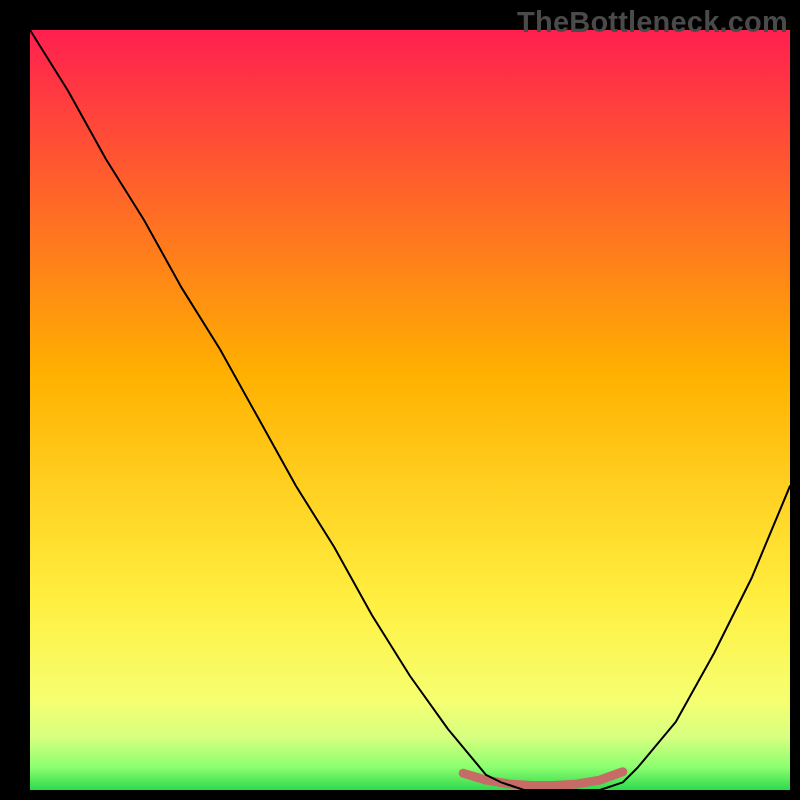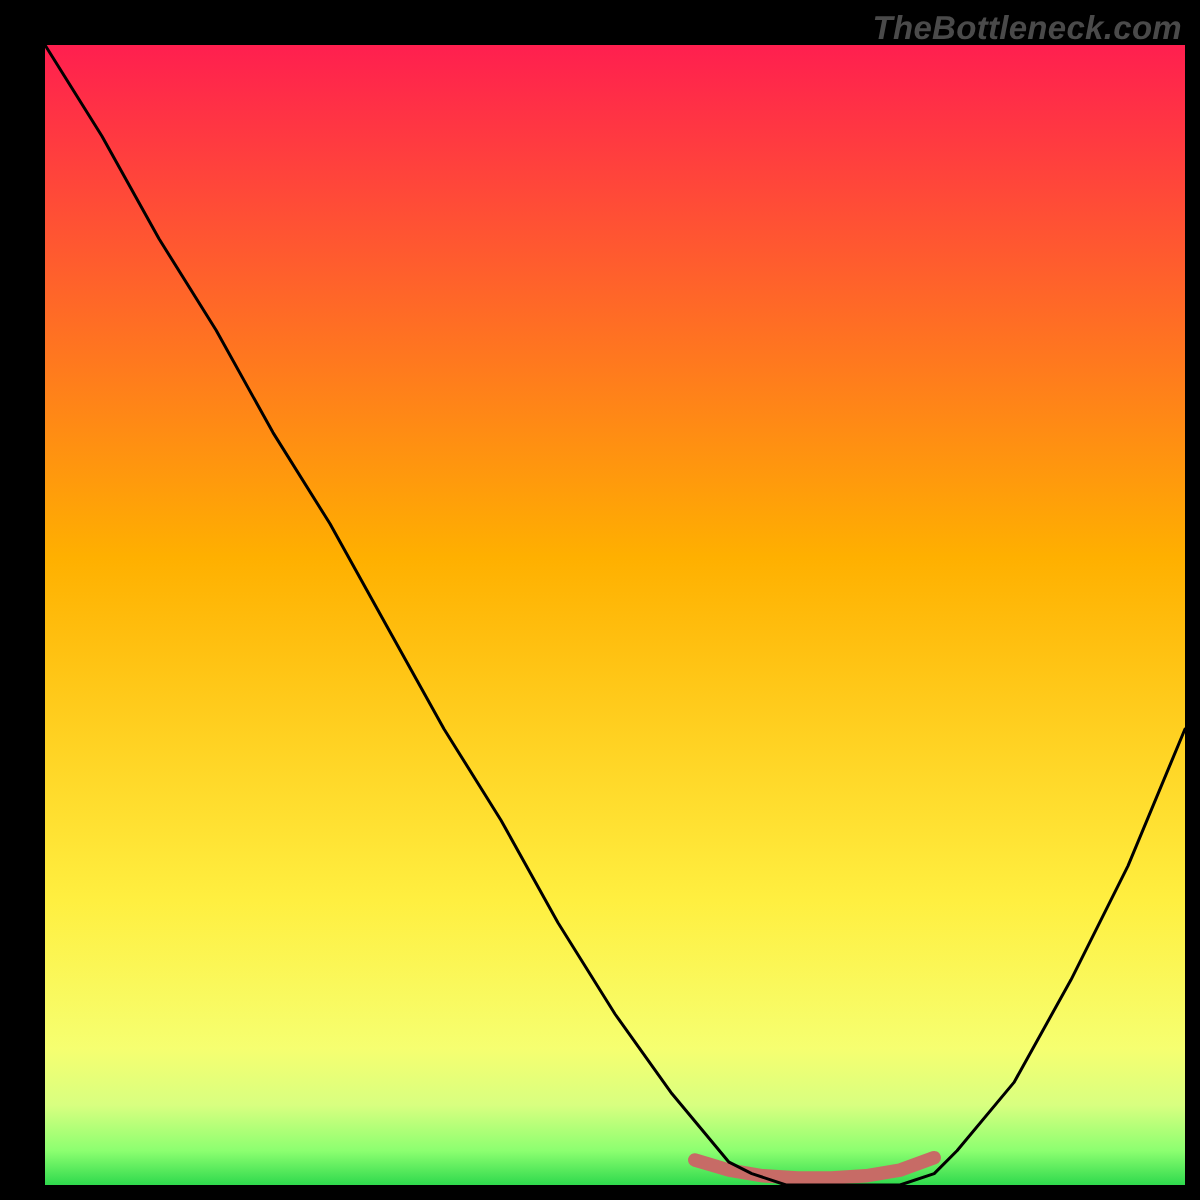--- a/index.html
+++ b/index.html
@@ -14,26 +14,25 @@
   .chart-wrap {
     position: relative;
     width: 800px;
     height: 800px;
   }
   .watermark {
     position: absolute;
     top: 6px;
     right: 12px;
     color: #4a4a4a;
-    font-size: 22px;
+    font-size: 29px;
     font-weight: 600;
     letter-spacing: 0.2px;
     z-index: 10;
     user-select: none;
-    font-style: italic;
   }
   svg.chart {
     position: absolute;
     inset: 0;
     width: 800px;
     height: 800px;
     display: block;
   }
 </style>
 </head>

